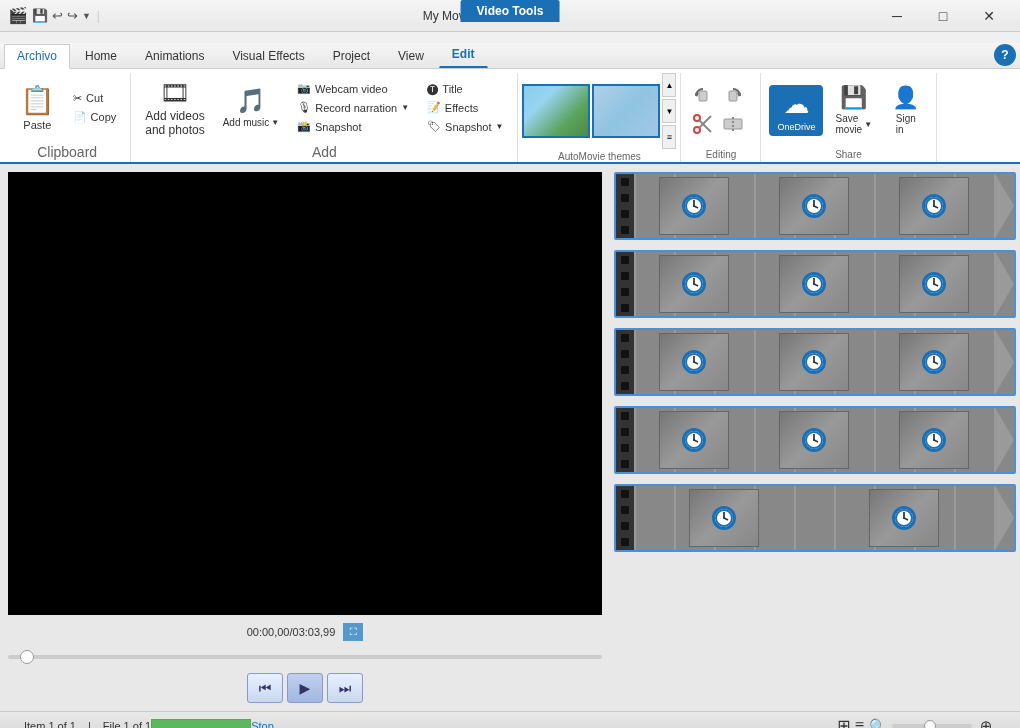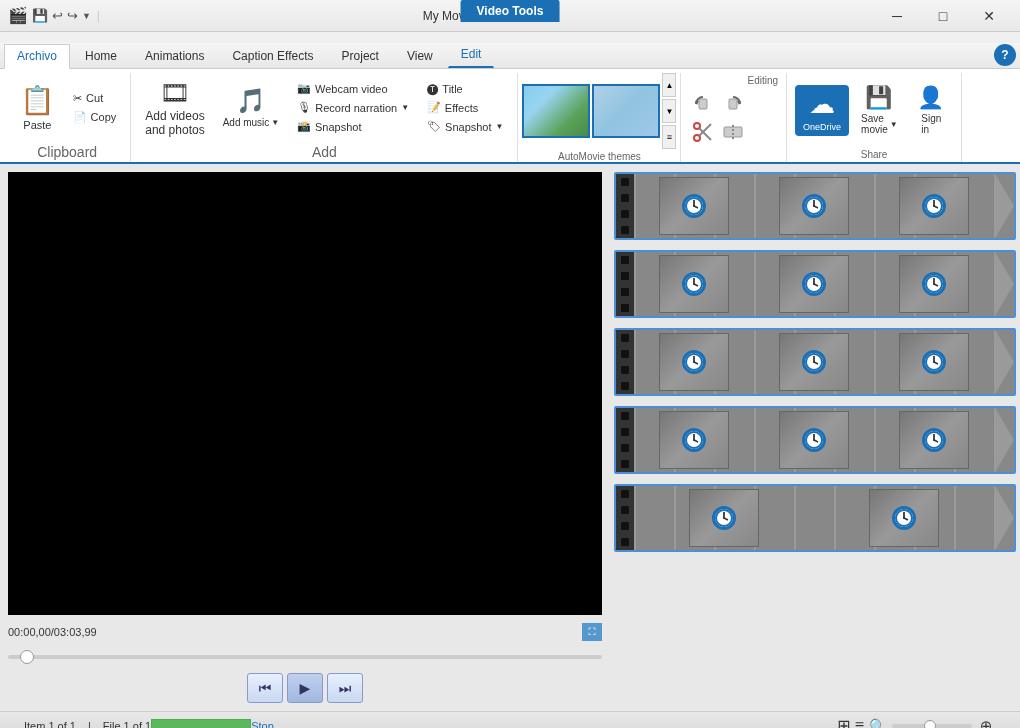--- a/index.html
+++ b/index.html
@@ -172,21 +172,21 @@
     .theme-scroll-btn {
       width: 14px; height: 24px;
       background: #f0f0f0; border: 1px solid #ccc;
       display: flex; align-items: center; justify-content: center;
       font-size: 8px; cursor: pointer;
     }
     .themes-label { font-size: 10px; color: #666; padding: 2px 0; text-align: center; }
 
     
     .editing-group {
-      display: flex; flex-direction: row;
+      display: flex; flex-direction: column;
       border-right: 1px solid #e0e0e0;
       padding: 0 8px;
     }
     .editing-content { flex: 1; display: flex; align-items: center; gap: 4px; }
     .editing-col { display: flex; flex-direction: column; gap: 2px; }
     .editing-btn-row {
       display: flex; align-items: center; gap: 2px;
     }
     .editing-icon-btn {
       width: 28px; height: 26px;
@@ -235,21 +235,21 @@
       flex-direction: column;
       padding: 8px;
       gap: 8px;
     }
     .video-preview {
       flex: 1;
       background: black;
       display: flex; align-items: center; justify-content: center;
     }
     .time-display {
-      display: flex; align-items: center; justify-content: space-between;
+      display: flex; align-items: center; justify-content: center;
       gap: 8px; font-size: 11px; color: #333;
     }
     .fullscreen-btn {
       width: 20px; height: 18px;
       background: #5599cc;
       display: flex; align-items: center; justify-content: center;
       cursor: pointer; font-size: 10px; color: white;
     }
     .seekbar {
       height: 16px;
@@ -434,24 +434,24 @@
     <button class="title-bar-btn">─</button>
     <button class="title-bar-btn">□</button>
     <button class="title-bar-btn close">✕</button>
   </div>
 </div>
 
 <div class="ribbon-tabs">
   <div class="ribbon-tab active" style="color:#1a6fb5; font-weight:500;">Archivo</div>
   <div class="ribbon-tab">Home</div>
   <div class="ribbon-tab">Animations</div>
-  <div class="ribbon-tab">Caption Effects</div>
+  <div class="ribbon-tab">Visual Effects</div>
   <div class="ribbon-tab">Project</div>
   <div class="ribbon-tab">View</div>
-  <div class="ribbon-tab" style="font-weight:400; color:#1a6fb5; border-bottom:2px solid #1a6fb5;">Edit</div>
+  <div class="ribbon-tab" style="font-weight:700; color:#1a6fb5; border-bottom:2px solid #1a6fb5;">Edit</div>
   <div class="ribbon-spacer"></div>
   <div class="ribbon-help">?</div>
 </div>
 
 <div class="ribbon">
 
   <div class="ribbon-group">
     <div class="ribbon-group-content">
       <div class="paste-btn">
         <span class="paste-icon">📋</span>

